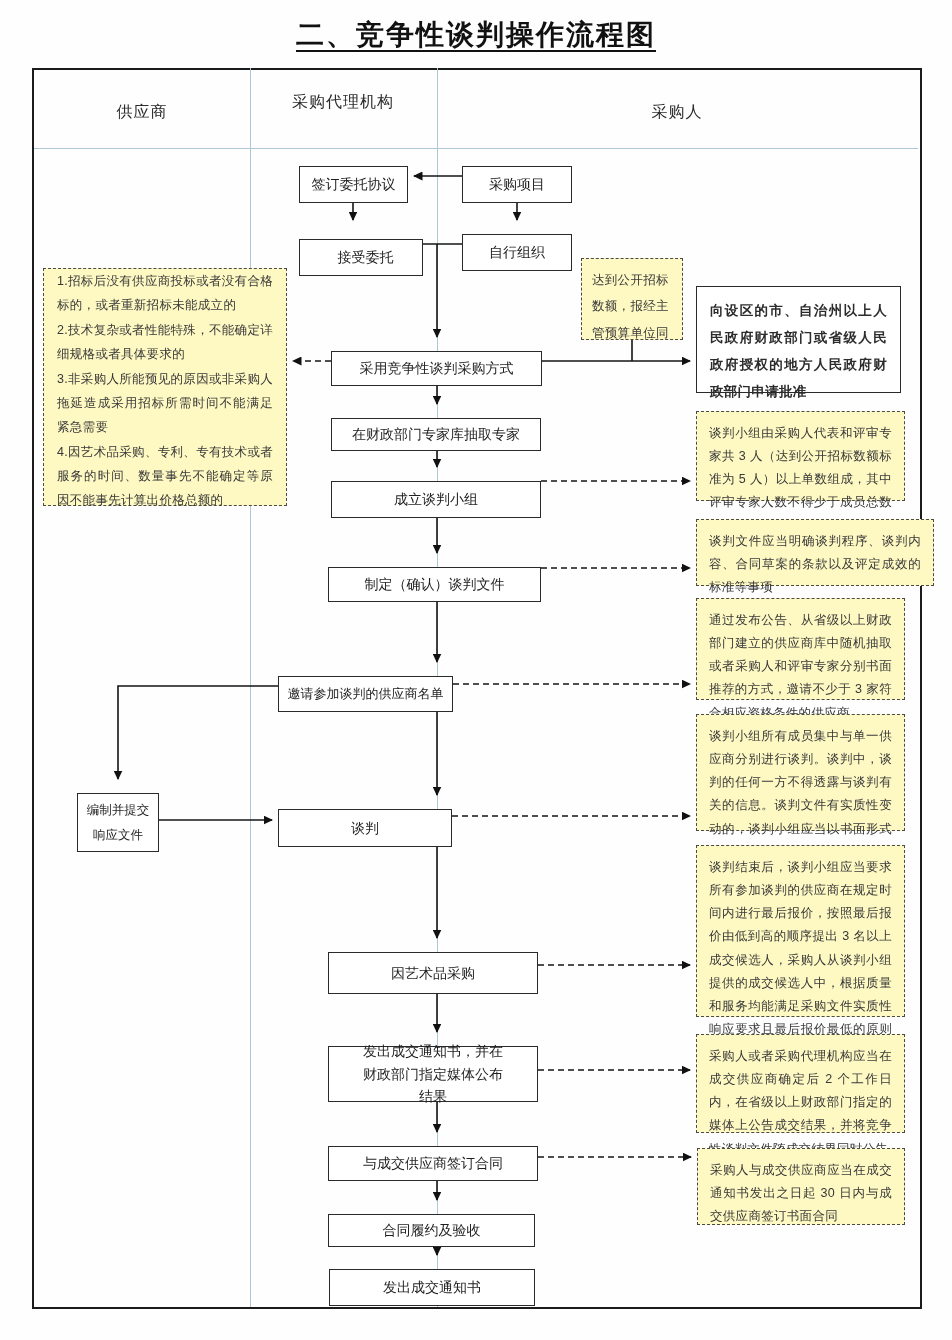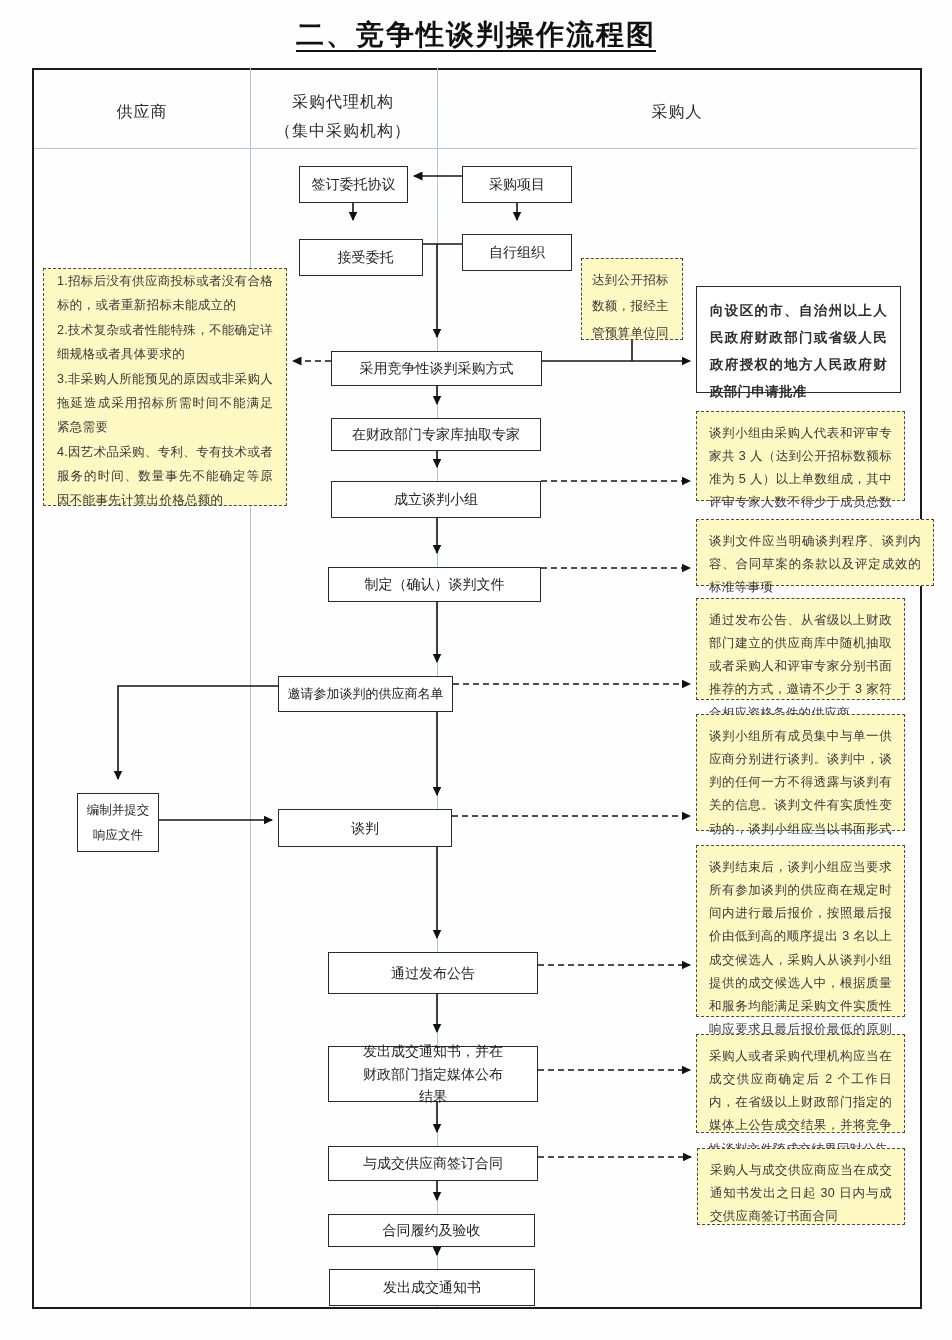--- a/index.html
+++ b/index.html
@@ -30,37 +30,36 @@
   <div class="page-title">二、竞争性谈判操作流程图</div>
 
   <div class="frame"></div>
   <div class="lane-vline" style="left:250px;"></div>
   <div class="lane-vline" style="left:437px;"></div>
   <div class="lane-hline"></div>
 
   <div class="lane-label" style="left:52px;top:98px;width:180px;">供应商</div>
   <div class="lane-label" style="left:253px;top:88px;width:180px;">
     <div>采购代理机构</div>
-    <div>（集中采购机构）</div>
   </div>
   <div class="lane-label" style="left:437px;top:98px;width:480px;">采购人</div>
 
   <div class="node" style="left:299px;top:158px;width:109px;height:37px;">签订委托协议</div>
   <div class="node" style="left:462px;top:158px;width:110px;height:37px;">采购项目</div>
   <div class="node" style="left:299px;top:231px;width:124px;height:37px;padding-left:13px;">接受委托</div>
   <div class="node" style="left:462px;top:226px;width:110px;height:37px;">自行组织</div>
   <div class="node" style="left:331px;top:343px;width:211px;height:35px;">采用竞争性谈判采购方式</div>
   <div class="node" style="left:331px;top:410px;width:210px;height:33px;">在财政部门专家库抽取专家</div>
   <div class="node" style="left:331px;top:473px;width:210px;height:37px;">成立谈判小组</div>
   <div class="node" style="left:328px;top:559px;width:213px;height:35px;">制定（确认）谈判文件</div>
   <div class="node" style="left:278px;top:668px;width:175px;height:36px;font-size:13px;">邀请参加谈判的供应商名单</div>
   <div class="node pre" style="left:77px;top:785px;width:82px;height:59px;font-size:12.5px;line-height:2;">编制并提交
 响应文件</div>
   <div class="node" style="left:278px;top:801px;width:174px;height:38px;">谈判</div>
-  <div class="node" style="left:328px;top:944px;width:210px;height:42px;">通过发布公告</div>
+  <div class="node" style="left:328px;top:944px;width:210px;height:42px;">因艺术品采购</div>
   <div class="node" style="left:328px;top:1038px;width:210px;height:56px;padding:4px 30px;">发出成交通知书，并在财政部门指定媒体公布结果</div>
   <div class="node" style="left:328px;top:1138px;width:210px;height:35px;">与成交供应商签订合同</div>
   <div class="node" style="left:328px;top:1206px;width:207px;height:33px;">合同履约及验收</div>
   <div class="node" style="left:329px;top:1261px;width:206px;height:37px;">发出成交通知书</div>
 
   <div class="note" style="left:43px;top:268px;width:244px;height:238px;padding:0 13px;line-height:1.95;">
     <p>1.招标后没有供应商投标或者没有合格标的，或者重新招标未能成立的</p>
     <p>2.技术复杂或者性能特殊，不能确定详细规格或者具体要求的</p>
     <p>3.非采购人所能预见的原因或非采购人拖延造成采用招标所需时间不能满足紧急需要</p>
     <p>4.因艺术品采购、专利、专有技术或者服务的时间、数量事先不能确定等原因不能事先计算出价格总额的</p>

